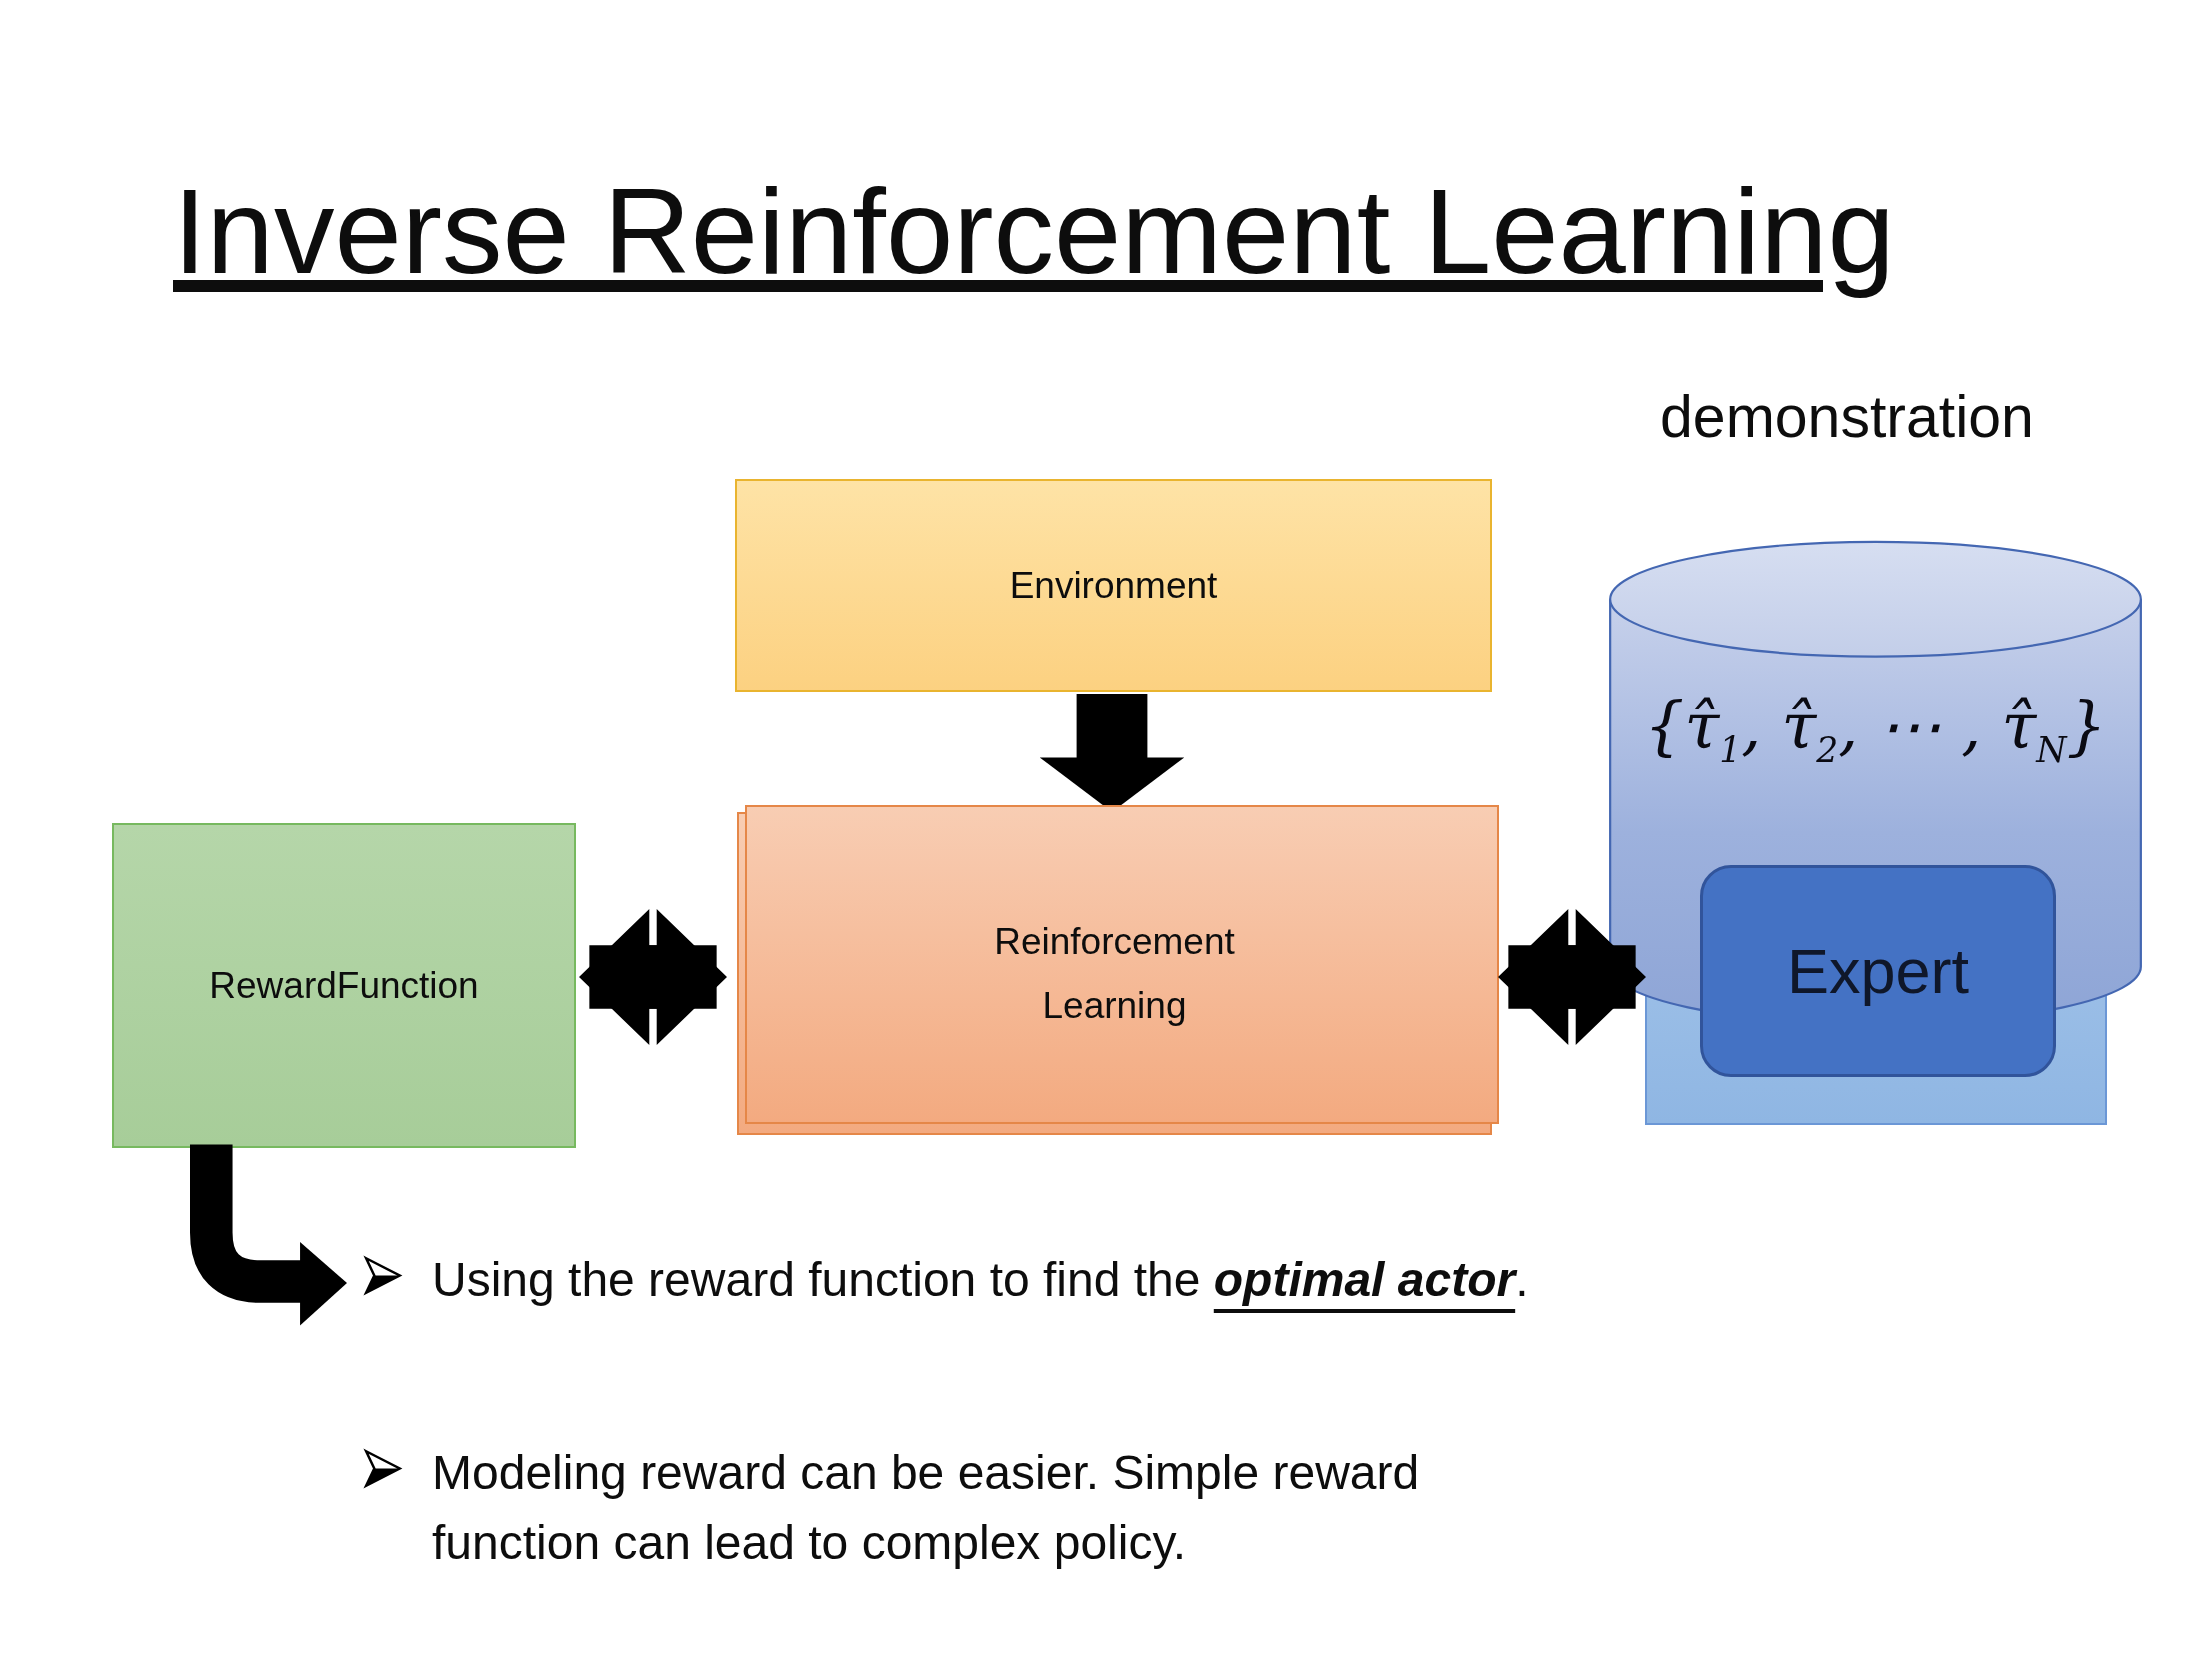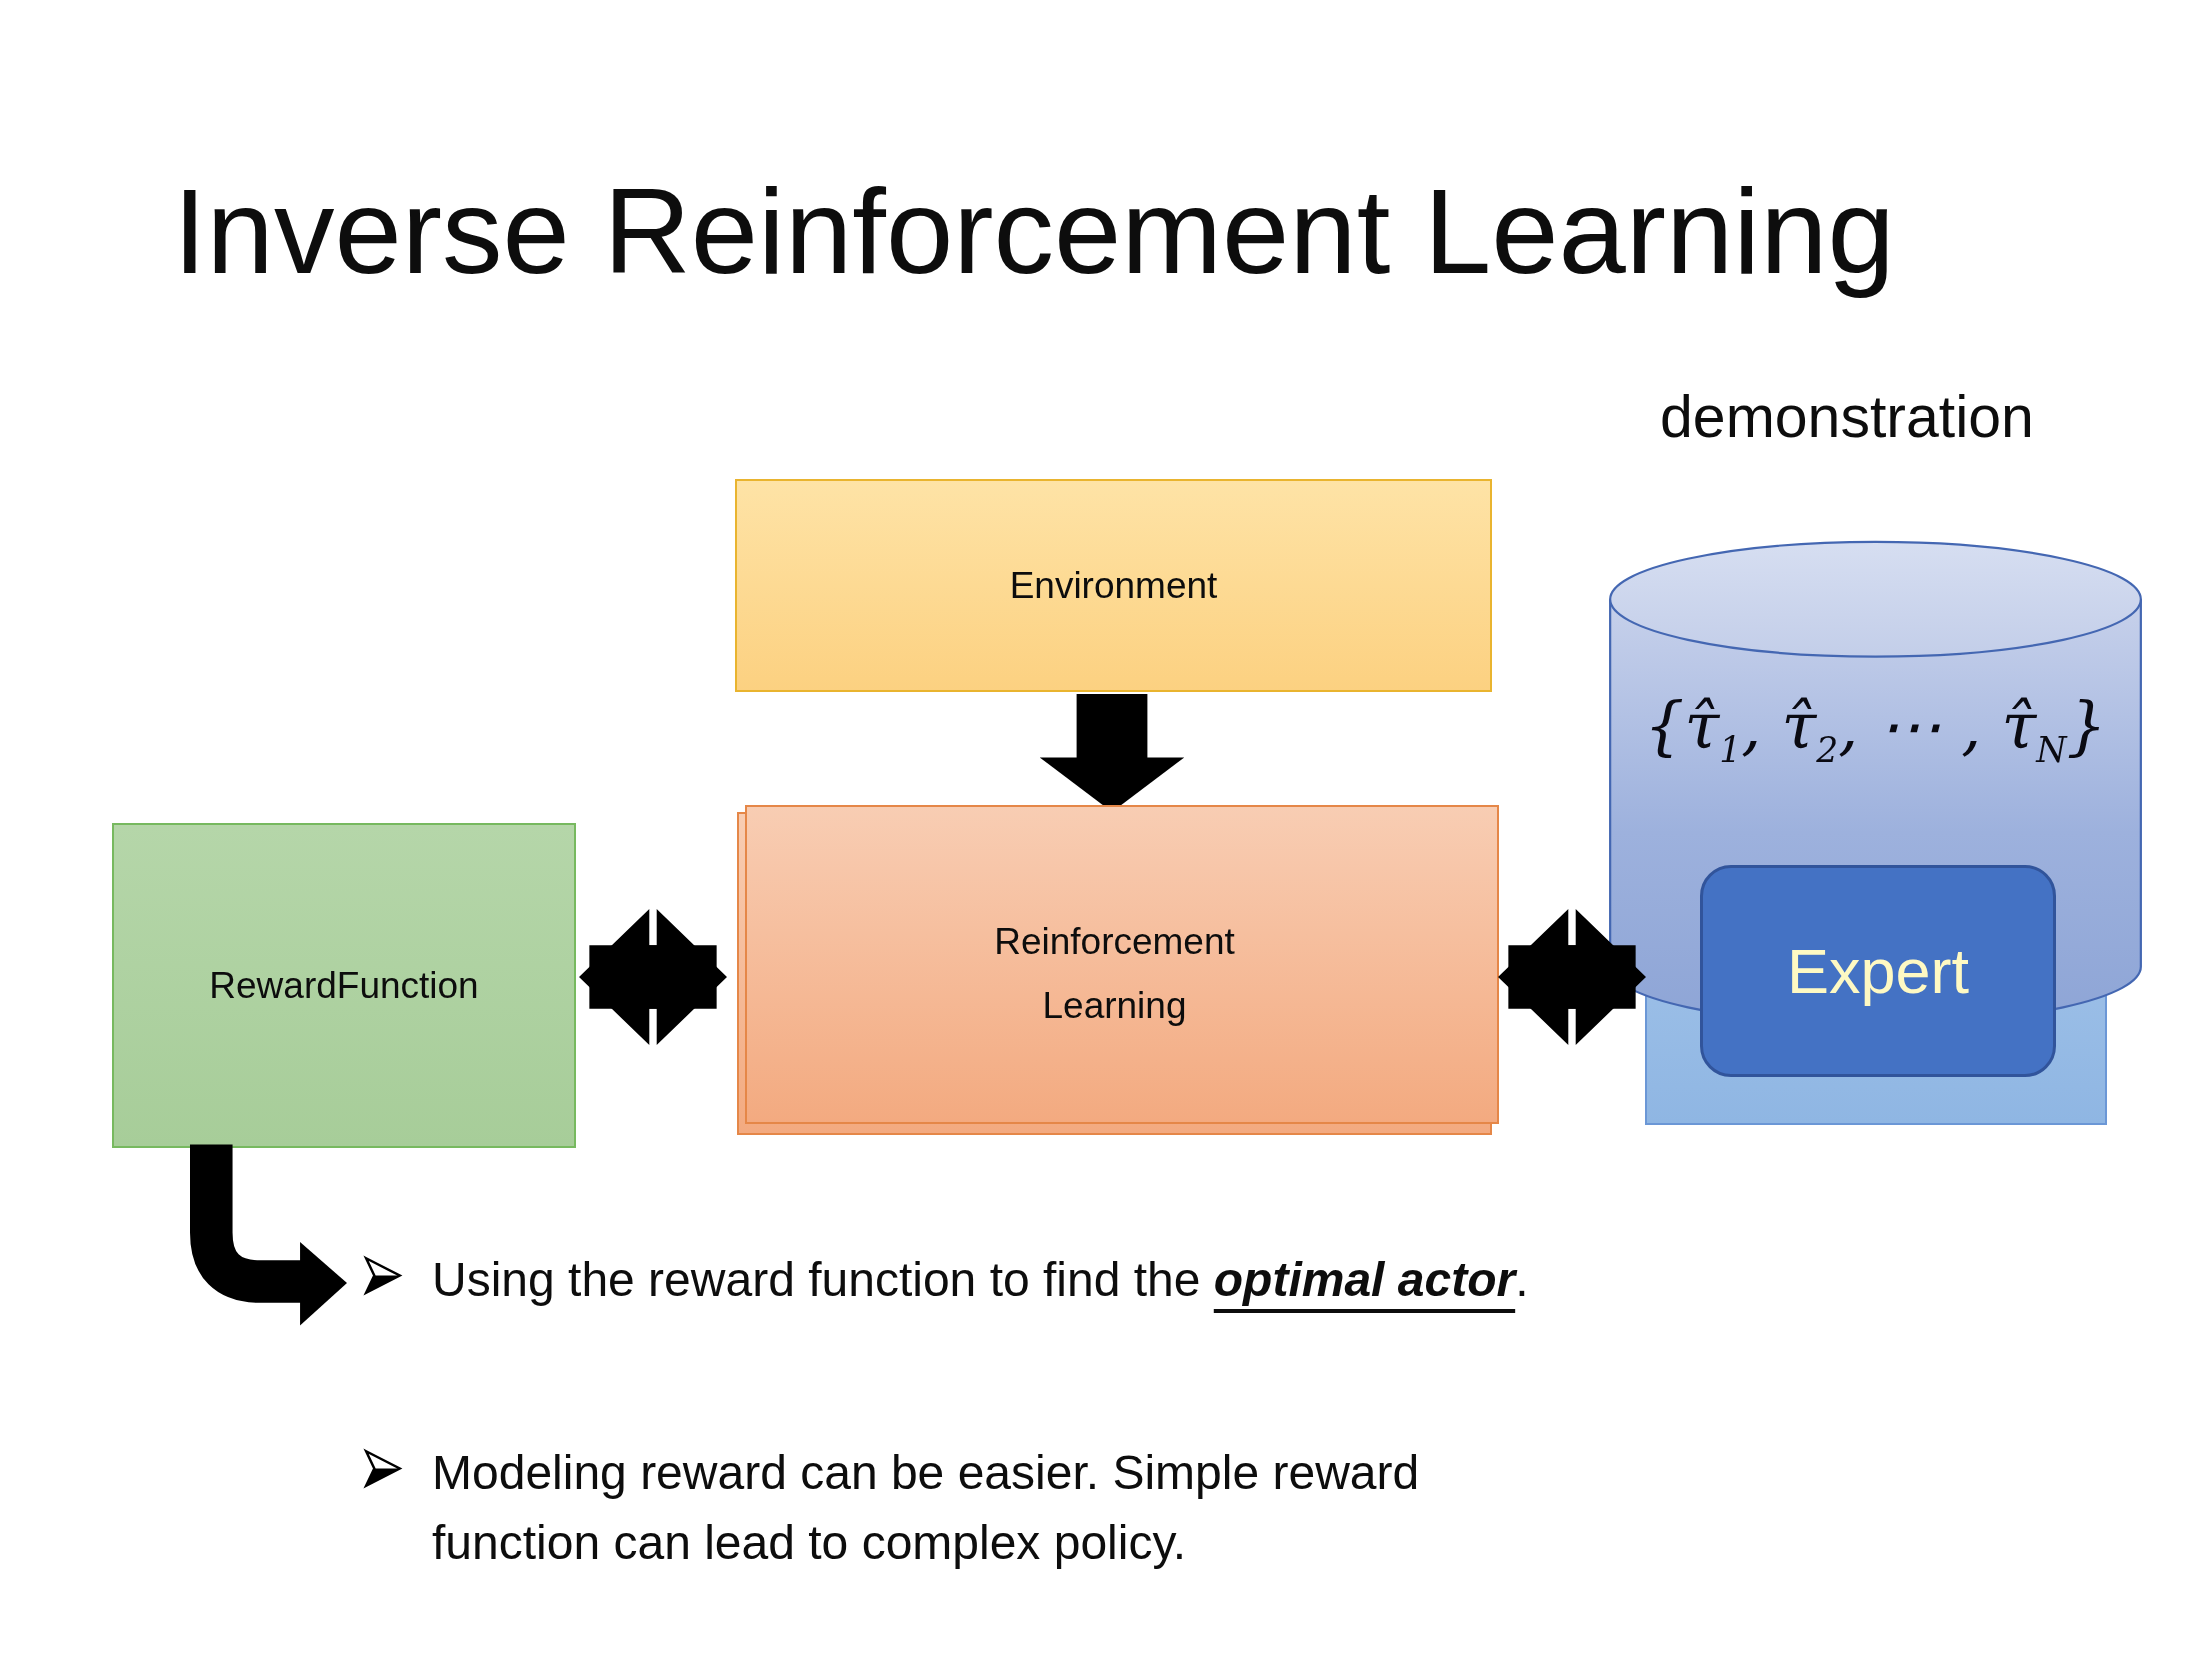--- a/index.html
+++ b/index.html
@@ -4,21 +4,21 @@
 <style>
   html,body{margin:0;padding:0;}
   body{
     width:2205px;height:1654px;position:relative;background:#ffffff;
     font-family:"Liberation Sans",sans-serif;color:#000;overflow:hidden;
   }
   .abs{position:absolute;}
 
   .slide-title{
     left:173px;top:165px;width:1838px;
-    font-size:121px;line-height:1.1;color:#0d0d0d;white-space:nowrap;
+    font-size:121px;line-height:1.1;color:#0d0d0d;white-space:nowrap;text-decoration:underline;
   }
 
   .demo-caption{
     left:1660px;top:371px;width:603px;
     font-size:59px;line-height:1.58;text-align:left;color:#0d0d0d;
   }
 
   .box{
     display:flex;align-items:center;justify-content:center;
     text-align:center;font-size:37px;color:#0d0d0d;box-sizing:border-box;
@@ -54,21 +54,21 @@
   .cylinder-svg{left:1607px;top:539px;width:537px;height:491px;z-index:3;}
   .formula{
     left:1607px;top:690px;width:537px;text-align:center;z-index:4;
     font-family:"DejaVu Serif",serif;font-style:italic;
     font-size:63px;color:#0a0a12;
   }
   .formula sub{font-size:0.55em;font-style:italic;}
   .expert-box{
     left:1700px;top:865px;width:356px;height:212px;
     background:#4472c4;border:3.7px solid #31549b;border-radius:31px;
-    color:#fef9c3;font-size:63px;z-index:5;
+    color:#0f172a;font-size:63px;z-index:5;
   }
 
   .arrow-svg{display:block;}
   .down-arrow{left:1035px;top:694px;width:154px;height:118px;z-index:2;}
   .dbl-arrow-left{left:579px;top:903px;width:148px;height:148px;}
   .dbl-arrow-right{left:1498px;top:903px;width:148px;height:148px;z-index:4;}
   .elbow-arrow{left:190px;top:1144px;width:157px;height:182px;}
 
   .bullet-marker{width:41px;height:43px;}
   .bullet-marker-1{left:362px;top:1254px;}

